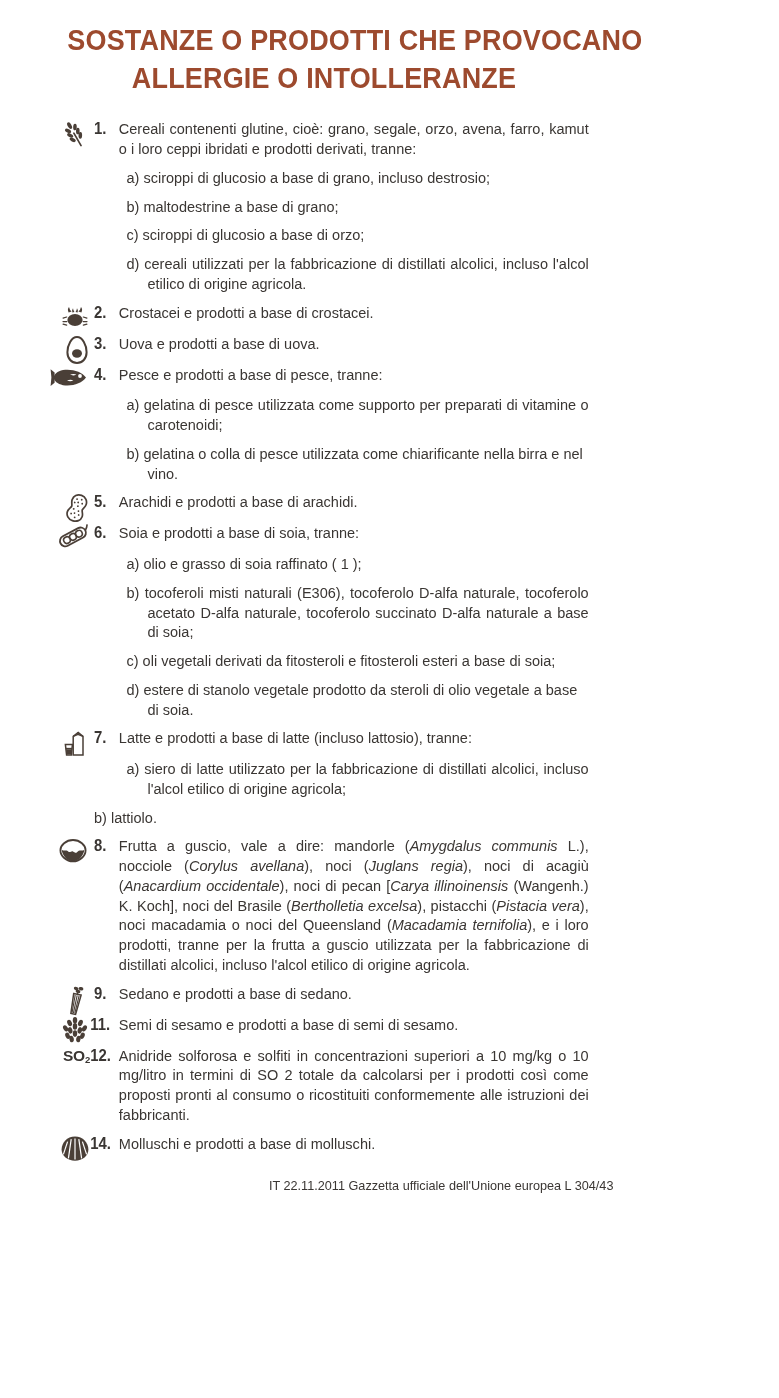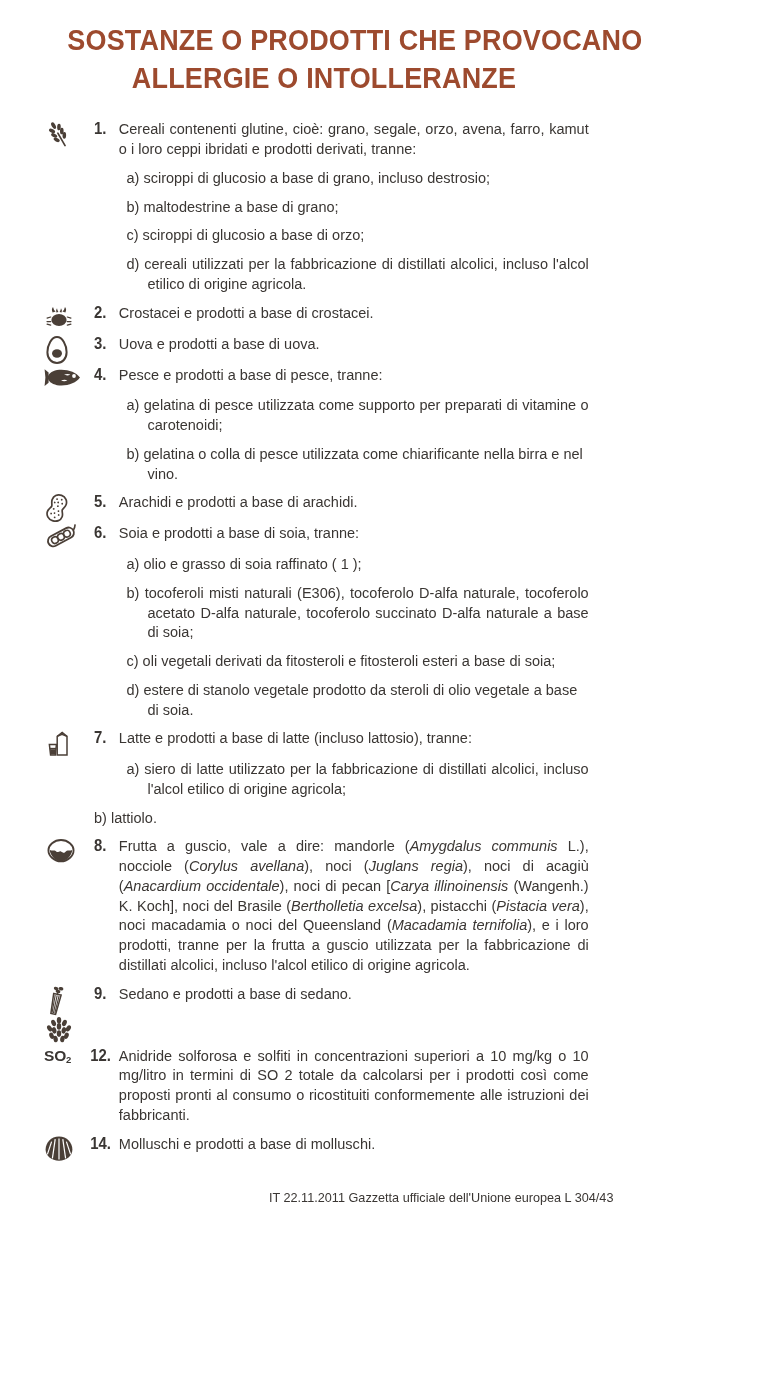--- a/index.html
+++ b/index.html
@@ -42,31 +42,31 @@
   }
 
   
   .allergen-list {
     margin: 22px 0 0 0;
     padding: 0 36px 0 44px;
   }
   .allergen-item {
     position: relative;
     min-height: 26px;
-    margin-bottom: 14px;
+    margin-bottom: 2px;
   }
   .icon-slot {
     position: absolute;
     left: 0;
     top: 1px;
     width: 46px;
     height: 28px;
     display: flex;
     align-items: flex-start;
-    justify-content: flex-start;
+    justify-content: flex-end;
   }
   .icon-slot svg { display: block; }
   .item-body {
     padding-left: 50px;
   }
   .item-main {
     position: relative;
     font-size: 15.2px;
     line-height: 1.30;
     text-align: justify;
@@ -394,20 +394,25 @@
             <ellipse cx="19.8" cy="14.4" rx="2.2" ry="3.3" transform="rotate(14 19.8 14.4)"></ellipse>
             <ellipse cx="24.4" cy="12.4" rx="2.2" ry="3.3" transform="rotate(32 24.4 12.4)"></ellipse>
             <ellipse cx="15" cy="17.6" rx="2.2" ry="3.3"></ellipse>
             <ellipse cx="7.6" cy="19.8" rx="2.2" ry="3.3" transform="rotate(-22 7.6 19.8)"></ellipse>
             <ellipse cx="22.4" cy="19.8" rx="2.2" ry="3.3" transform="rotate(22 22.4 19.8)"></ellipse>
             <ellipse cx="11.6" cy="23" rx="2.2" ry="3.3" transform="rotate(-10 11.6 23)"></ellipse>
             <ellipse cx="18.4" cy="23" rx="2.2" ry="3.3" transform="rotate(10 18.4 23)"></ellipse>
           </g>
         </svg>
       </div>
+      <div class="item-body">
+        <div class="item-main nojust">
+          <span class="item-num wide">11.</span><span>Semi di sesamo e prodotti a base di semi di sesamo.</span>
+        </div>
+      </div>
     </div>
 
     <div class="allergen-item item-gap-md">
       <div class="icon-slot">
         <span class="so2-label"><span>SO</span><sub>2</sub></span>
       </div>
       <div class="item-body">
         <div class="item-main">
           <span class="item-num wide">12.</span><span>Anidride solforosa e solfiti in concentrazioni superiori a 10 mg/kg o 10 mg/litro in termini di SO 2 totale da calcolarsi per i prodotti così come proposti pronti al consumo o ricostituiti conformemente alle istruzioni dei fabbricanti.</span>
         </div>

